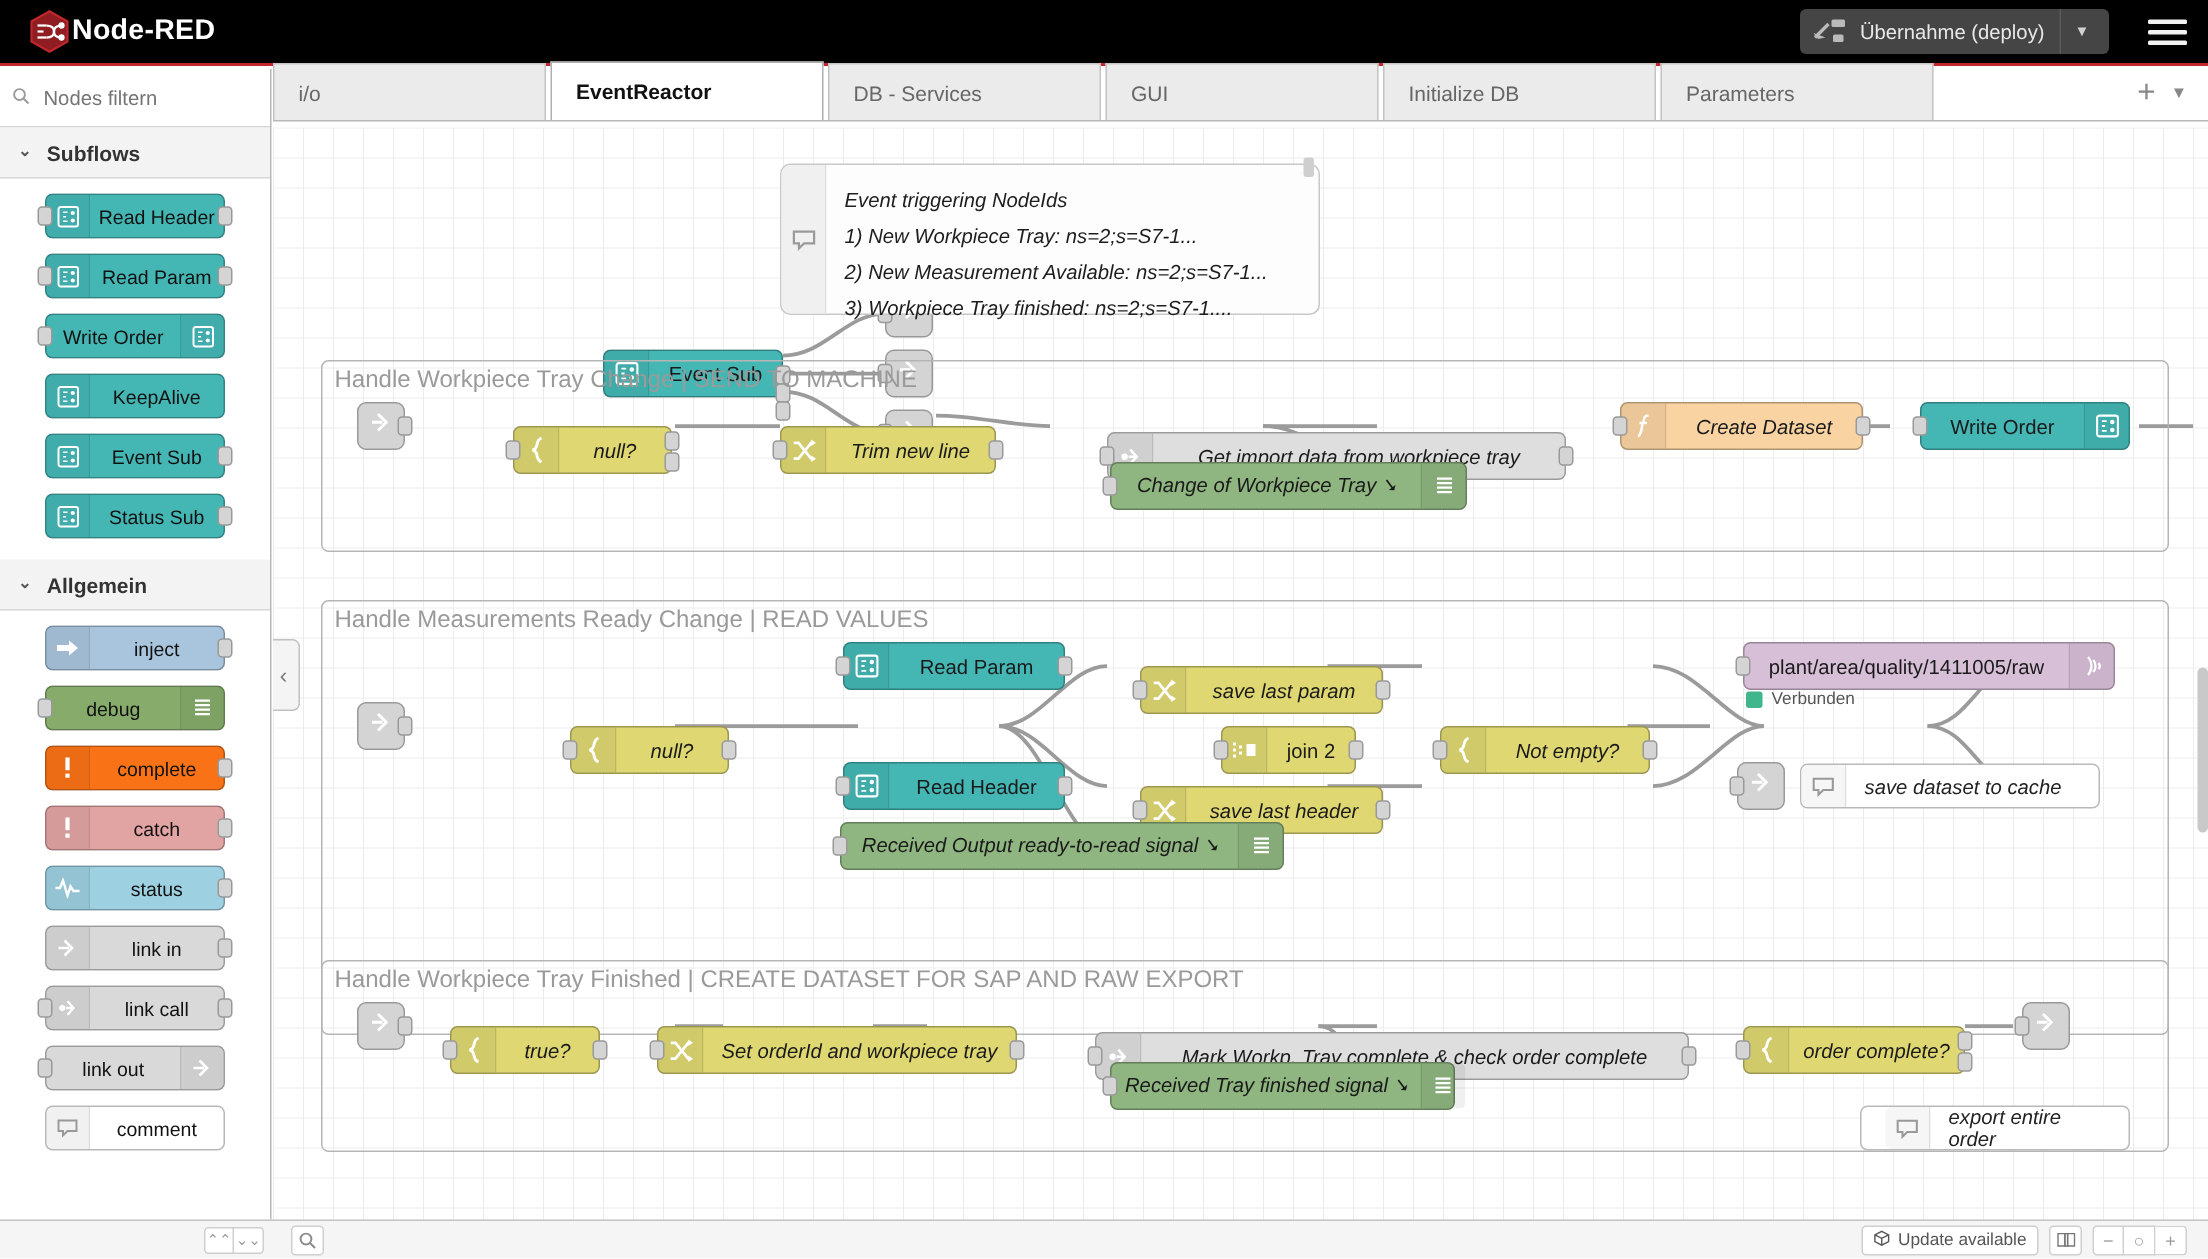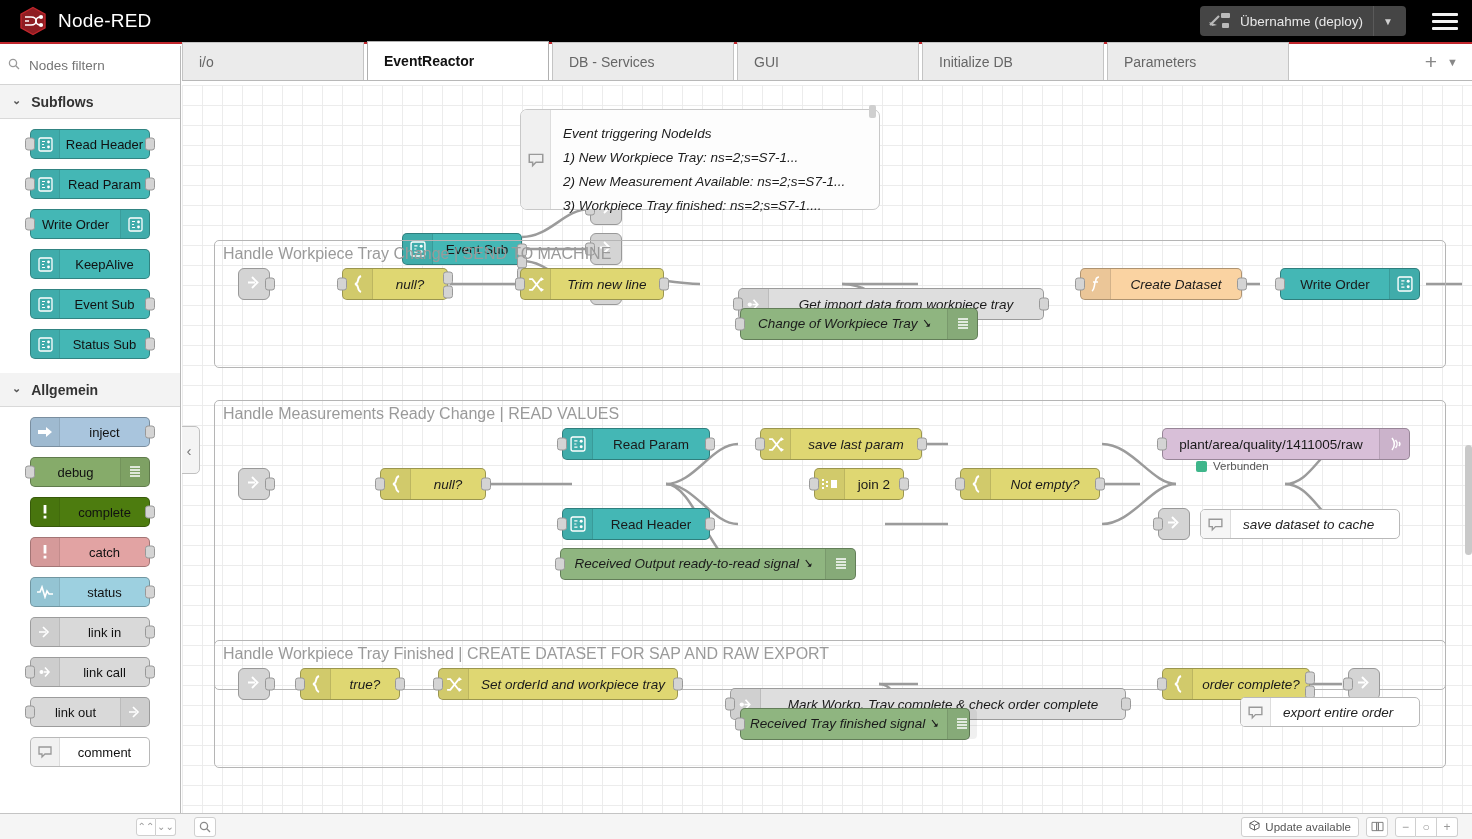--- a/index.html
+++ b/index.html
@@ -11,21 +11,21 @@
     background: #fff;
   }
   #app { position: relative; width: 1472px; height: 839px; }
 
   
   .header {
     position: absolute; left:0; top:0; width:1472px; height:44px;
     background:#000; border-bottom:2px solid #c1272d;
     display:flex; align-items:center;
   }
-  .brand { display:flex; align-items:center; gap:10px; padding-left:18px; }
+  .brand { display:flex; align-items:center; padding-left:18px;font-weight:bold; }
   .brand-logo { width:30px; height:30px; }
   .brand-text { color:#fff; font-size:19px; letter-spacing:.2px; }
   .header-right { margin-left:auto; display:flex; align-items:center; gap:0; padding-right:14px;}
   .deploy-btn {
     display:flex; align-items:center; height:30px; background:#454545;
     border-radius:4px; color:#e8e8e8; font-size:13.5px; padding:0 4px 0 8px;
     cursor:pointer; margin-right:26px;
   }
   .deploy-icon { width:26px; height:18px; margin-right:6px; opacity:.85; }
   .deploy-label { padding:0 10px 0 0; }
@@ -72,21 +72,21 @@
   .pn-iconbox.right { border-right:none; border-left:1px solid rgba(0,0,0,.09); border-radius:0 4px 4px 0;}
   .port {
     position:absolute; width:10px; height:13px; background:#d4d4d4;
     border:1px solid #999; border-radius:3px; top:50%; transform:translateY(-50%);
   }
   .port.in { left:-6px; }
   .port.out { right:-6px; }
   .teal { background:#44b7b5; }
   .blue { background:#a9c5dd; }
   .green { background:#86ab6a; }
-  .lgreen { background:#4d7c0f; }
+  .lgreen { background:#f97316; }
   .red { background:#e2a3a3; }
   .cyan { background:#9dd0e0; }
   .gray { background:#d9d9d9; }
   .white { background:#fff; }
 
   
   .tabbar {
     position:absolute; left:182px; top:46px; width:1290px; height:35px;
     background:#fff; border-bottom:1px solid #b8b8b8; display:flex; align-items:flex-end;
   }
@@ -139,35 +139,35 @@
     cursor:pointer;
   }
   .node .nlabel { flex:1; text-align:center; padding:0 9px; white-space:nowrap; font-style:italic;}
   .node .nlabel.plain { font-style:normal; }
   .n-iconbox {
     width:30px; height:100%; display:flex; align-items:center; justify-content:center;
     background:rgba(0,0,0,.06); border-right:1px solid rgba(0,0,0,.1);
     border-radius:4px 0 0 4px; flex:0 0 30px;
   }
   .n-iconbox.right{ border-right:none; border-left:1px solid rgba(0,0,0,.1); border-radius:0 4px 4px 0;}
-  .yellow { background:#dfd772; }
+  .yellow { background:#dfd772;margin-top:16px; }
   .orange { background:#fad3a2; }
   .purple { background:#d8bfd8; }
   .lgray  { background:#dedede;margin-top:20px; }
   .nodegreen { background:#8fb580; }
 
   
   .linknode{
     position:absolute; width:32px; height:32px; border-radius:6px;
     background:#d4d4d4; border:1px solid #999; display:flex;
     align-items:center; justify-content:center; cursor:pointer;
   }
   .status-line{
     position:absolute; display:flex; align-items:center; gap:6px;
-    font-size:11.5px; color:#555;margin-left:32px;
+    font-size:11.5px; color:#555;
   }
   .status-dot{ width:11px; height:11px; border-radius:2px; background:#3fb68b; }
 
   .comment-node{
     position:absolute; height:30px; background:#fff; border:1px solid #b9b9b9;
     border-radius:5px; display:flex; align-items:center; font-size:13.5px;
     font-style:italic; color:#222; cursor:pointer;
   }
   .comment-node .c-icon{
     width:30px; height:100%; display:flex; align-items:center; justify-content:center;
@@ -712,20 +712,31 @@
       <span class="n-iconbox">
         <svg width="17" height="17" viewBox="0 0 16 16">
             <path d="M2 3h3l8 10h1M2 13h3l8-10h1" stroke="#fff" stroke-width="1.7" fill="none"></path>
             <path d="M13 1l3 2-3 2M13 11l3 2-3 2" fill="#fff"></path>
           </svg>
       </span>
       <span class="nlabel">save last param</span>
       <span class="port out"></span>
     </div>
 
+    <div class="node yellow" style="left:578px; top:423px; width:162px;">
+      <span class="port in"></span>
+      <span class="n-iconbox">
+        <svg width="17" height="17" viewBox="0 0 16 16">
+            <path d="M2 3h3l8 10h1M2 13h3l8-10h1" stroke="#fff" stroke-width="1.7" fill="none"></path>
+            <path d="M13 1l3 2-3 2M13 11l3 2-3 2" fill="#fff"></path>
+          </svg>
+      </span>
+      <span class="nlabel">save last header</span>
+      <span class="port out"></span>
+    </div>
 
     <div class="node nodegreen" style="left:378px; top:463px; width:296px;">
       <span class="port in"></span>
       <span class="nlabel">
         <span>Received Output ready-to-read signal</span> <span>⭨</span>
       </span>
       <span class="n-iconbox right">
         <svg width="14" height="14" viewBox="0 0 14 14">
             <g stroke="#fff" stroke-width="1.5">
               <path d="M2 2h10M2 5h10M2 8h10M2 11h10"></path>
@@ -874,21 +885,21 @@
 
     <div class="linknode" style="left:1166px; top:583px;">
       <span class="port in"></span>
       <span>
         <svg width="17" height="15" viewBox="0 0 17 15">
             <path d="M2 7.5h7M6 2l5.5 5.5L6 13" stroke="#fff" stroke-width="1.9" fill="none"></path>
           </svg>
       </span>
     </div>
 
-    <div class="comment-node" style="left:1058px; top:612px; width:180px;">
+    <div class="comment-node" style="left:1058px; top:652px; width:180px;padding-left:16px;">
       <span class="c-icon">
         <svg width="17" height="15" viewBox="0 0 16 14">
             <path d="M2 2h12v7H8l-3 3V9H2z" stroke="#999" stroke-width="1.3" fill="none"></path>
           </svg>
       </span>
       <span class="c-label">export entire order</span>
     </div>
 
   </div>
 

